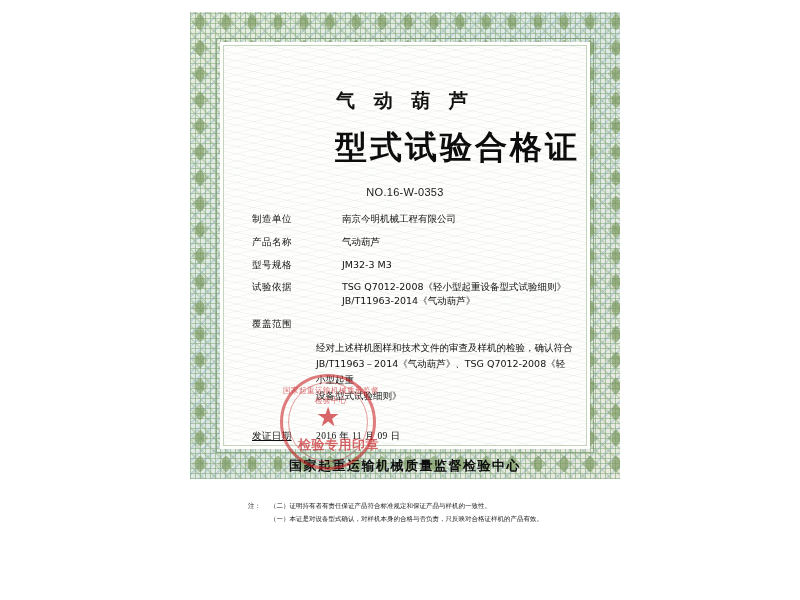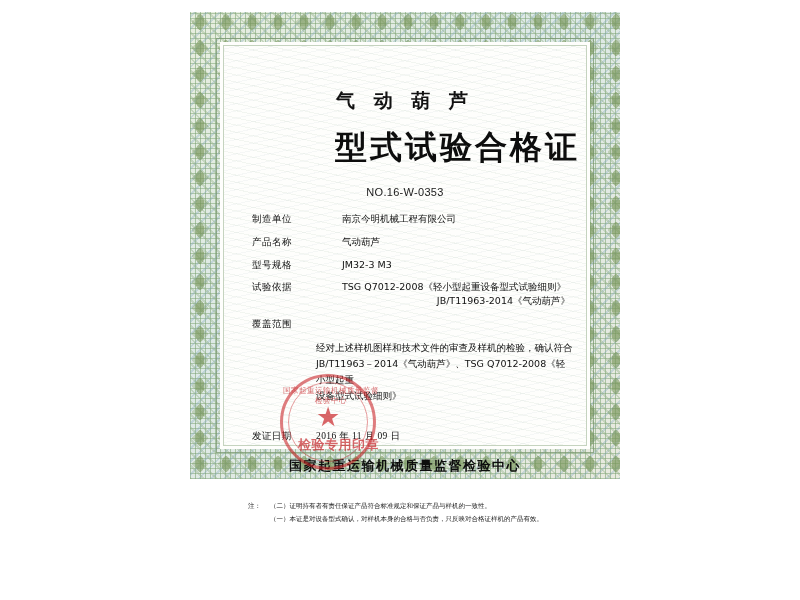--- a/index.html
+++ b/index.html
@@ -140,21 +140,21 @@
     color: #101010;
     white-space: nowrap;
   }
   .field-value {
     flex: 1 1 auto;
     font-family: "DejaVu Sans", sans-serif;
     font-size: 9.5px;
     color: #101010;
     padding-left: 6px;
   }
-  .field-value .line2 { display: block; text-align: right; }
+  .field-value .line2 { display: block; }
 
   .para {
     margin-top: 6px;
     padding-left: 86px;
     padding-right: 6px;
     font-family: "DejaVu Sans", sans-serif;
     font-size: 9.5px;
     line-height: 1.7;
     color: #101010;
   }
@@ -165,21 +165,21 @@
     position: relative;
   }
   .date-row {
     display: flex;
     font-size: 9.5px;
     font-family: "DejaVu Sans", sans-serif;
     color: #101010;
     margin-bottom: 6px;
     letter-spacing: 0.4px;
   }
-  .date-row .dl { flex: 0 0 58px; white-space: nowrap; }
+  .date-row .dl { flex: 0 0 58px; white-space: nowrap; text-decoration: underline; }
   .date-row .dv { padding-left: 6px; font-family: Liberation Serif, serif; }
 
   .issuer {
     text-align: center;
     font-family: "DejaVu Sans", sans-serif;
     font-size: 13px;
     font-weight: bold;
     letter-spacing: 1.5px;
     color: #0d0d0d;
     margin-top: 14px;

